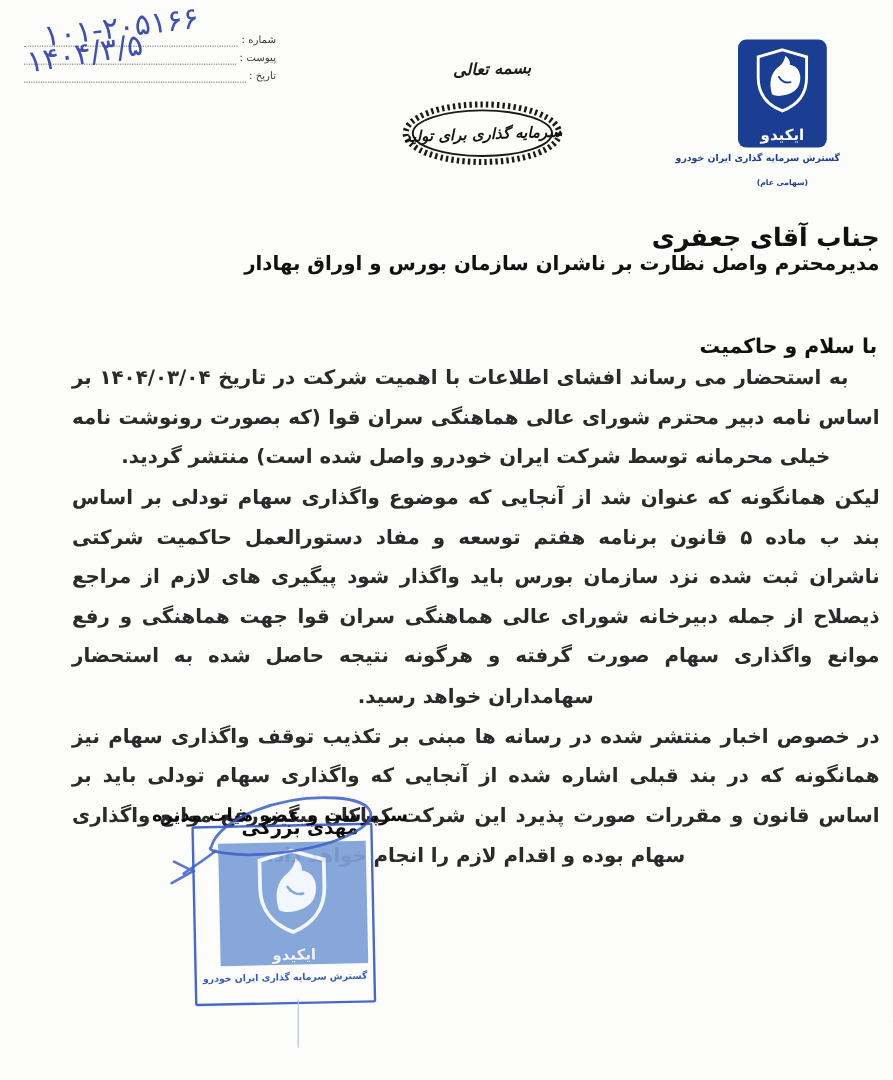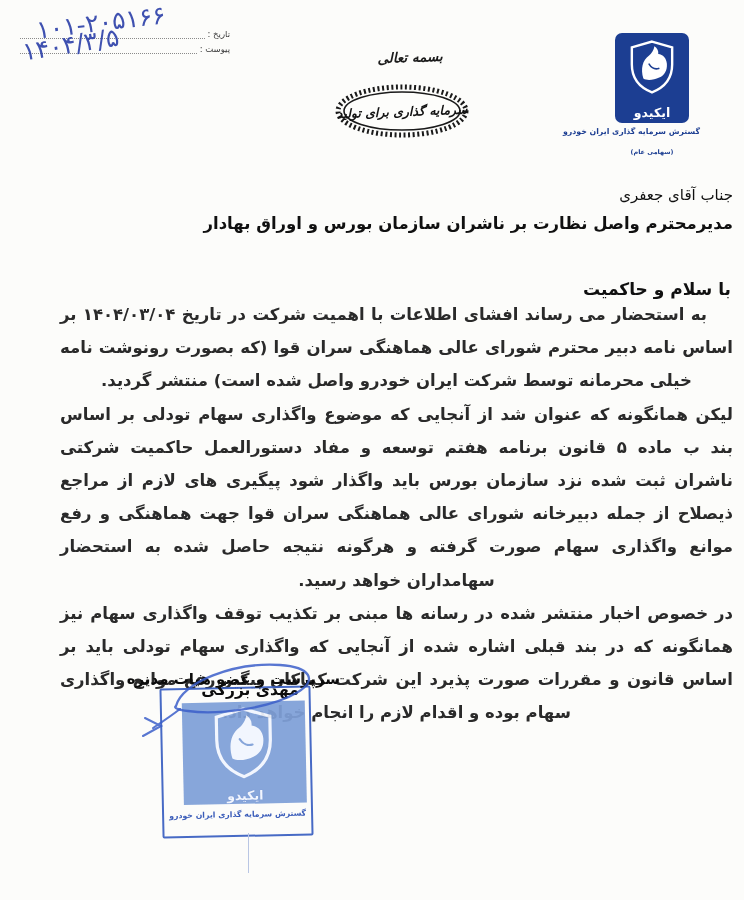--- a/index.html
+++ b/index.html
@@ -45,21 +45,21 @@
   .logo-wordmark{
     position:absolute; bottom:3px; left:0; right:0; text-align:center;
     color:#ffffff; font-weight:bold; font-size:12.5px; letter-spacing:1.5px;
     direction:rtl;
   }
   .logo-caption1{margin-top:4px; font-size:7.8px; font-weight:bold; color:#1c3e92; white-space:nowrap;}
   .logo-caption2{margin-top:12px; font-size:6.4px; font-weight:bold; color:#1c3e92;}
 
   
   .recipient{position:absolute; top:186px; right:11px; text-align:right; color:#101010;}
-  .recipient-line1{font-size:15px; font-weight:normal; margin-bottom:10px;}
+  .recipient-line1{font-size:21px; font-weight:bold; }
   .recipient-line2{font-size:16.5px; font-weight:bold;}
   .salutation{position:absolute; top:279px; right:13px; font-size:17px; font-weight:bold; color:#101010;}
   .body-text{
     position:absolute; top:298px; right:11px; left:60px;
     font-size:16.5px; line-height:33.2px; color:#2a2a2a;
   }
   .body-text p{margin:0; text-align:justify; text-align-last:center;font-weight:bold;}
   .body-text p.p1{text-indent:26px;}
 
   
@@ -90,25 +90,29 @@
   .sig-scribble{position:absolute; top:652px; left:138px; z-index:7;}
   .scan-line{position:absolute; top:833px; left:248px; width:1px; height:40px; background:#b9c6e4;}
 </style>
 </head>
 <body>
 
 <div class="page">
 
   <div class="ref-block">
     <div class="ref-row">
-      <span class="ref-label">تاریخ :</span>
+      <span class="ref-label">شماره :</span>
       <span class="ref-line"></span>
     </div>
     <div class="ref-row">
       <span class="ref-label">پیوست :</span>
+      <span class="ref-line"></span>
+    </div>
+    <div class="ref-row">
+      <span class="ref-label">تاریخ :</span>
       <span class="ref-line"></span>
     </div>
     <div class="hw hw-number">۱۰۱-۲۰۵۱۶۶</div>
     <div class="hw hw-date">۱۴۰۴/۳/۵</div>
   </div>
 
   <div class="besmele">بسمه تعالی</div>
 
   <div class="seal">
     <svg viewBox="0 0 138 56" width="138" height="56">

